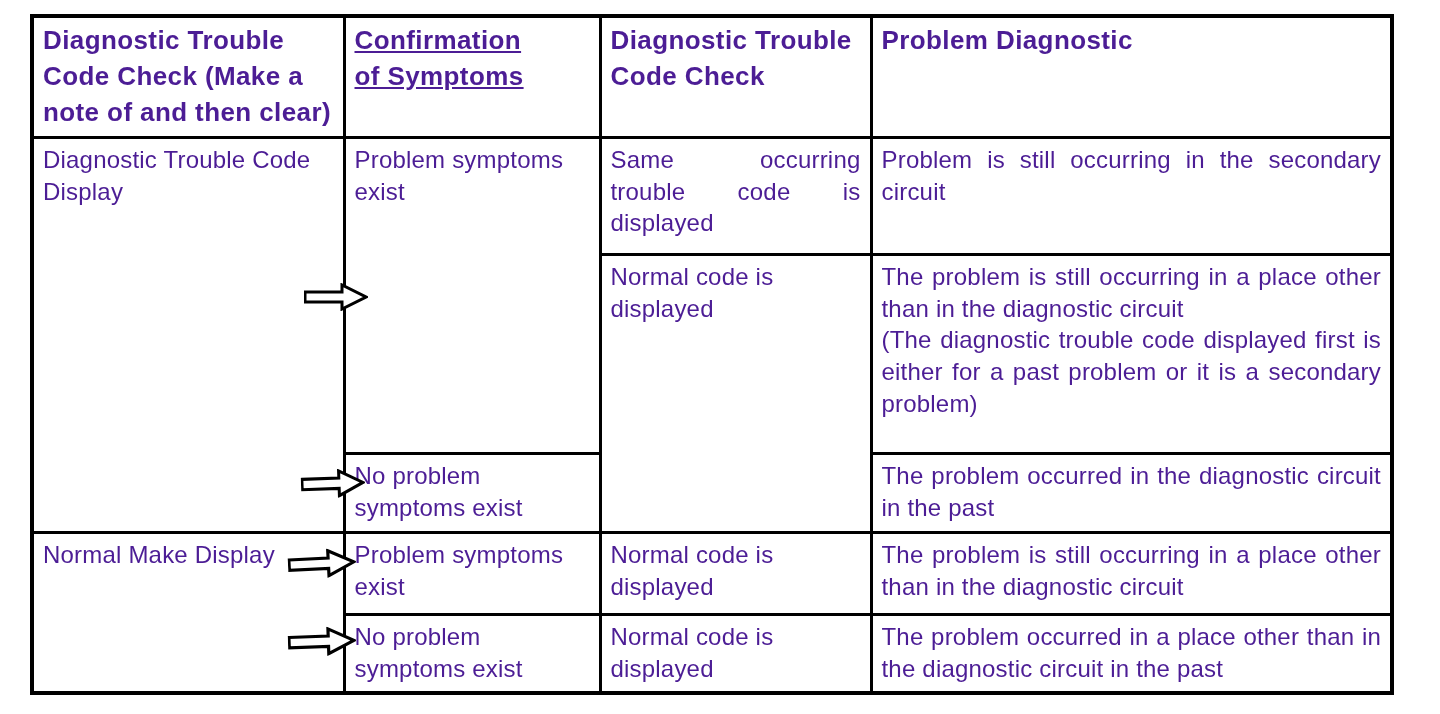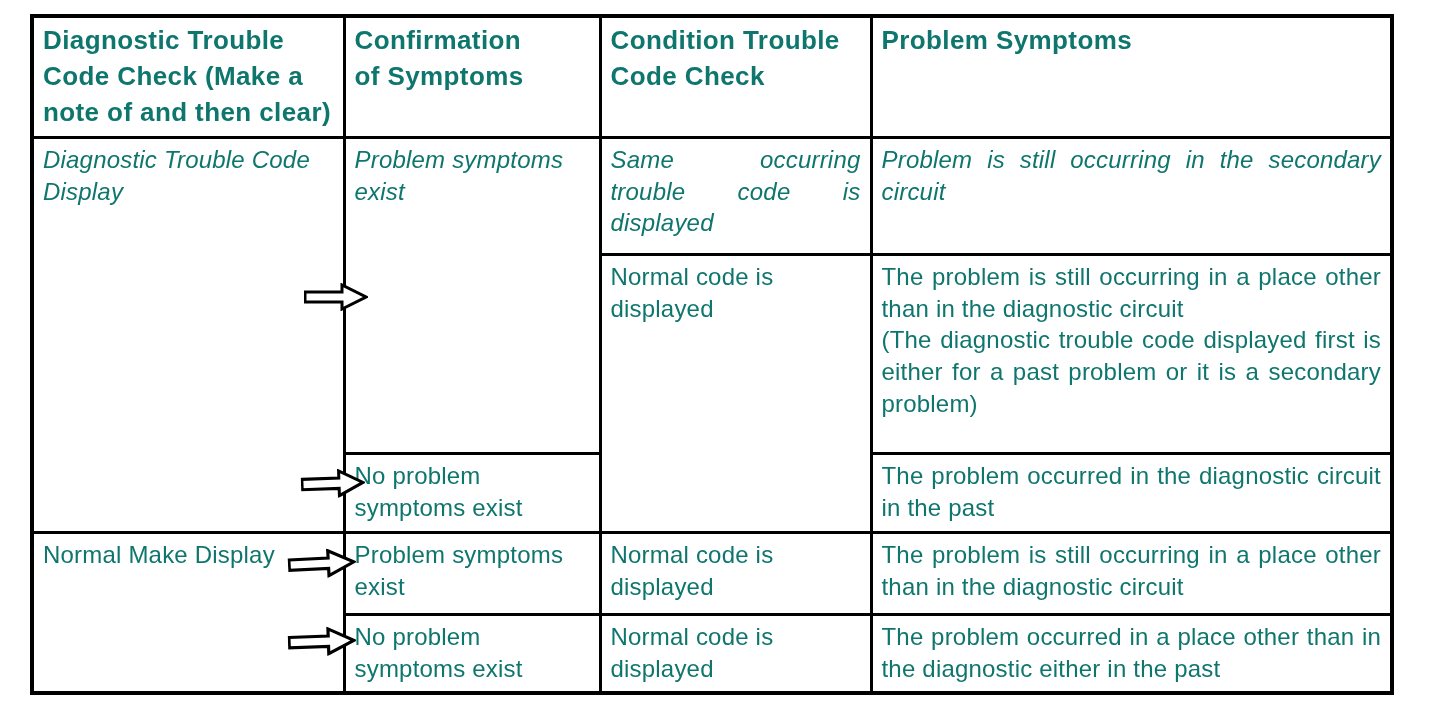--- a/index.html
+++ b/index.html
@@ -2,21 +2,21 @@
 <html><head>
 <meta charset="utf-8">
 <style>
   html, body { margin: 0; padding: 0; background: #ffffff; }
   .page {
     position: relative;
     width: 1440px;
     height: 714px;
     background: #ffffff;
     font-family: "Liberation Sans", sans-serif;
-    color: #0f766e;
+    color: #4c1d95;
     overflow: hidden;
   }
   table.diag {
     position: absolute;
     left: 30px;
     top: 14px;
     width: 1360px;
     border-collapse: collapse;
     table-layout: fixed;
     border: 4px solid #000;
@@ -33,21 +33,21 @@
   }
   table.diag th {
     font-size: 26px;
     font-weight: bold;
     line-height: 1.38;
     text-align: left;
     letter-spacing: 0.4px;
   }
   th.v-mid, td.v-mid { vertical-align: middle; }
   th.h-center, td.h-center { text-align: center; }
-  th.spaced { letter-spacing: 2px; padding-left: 22px; }
+  th.spaced { letter-spacing: 2px; padding-left: 22px; text-decoration: underline; }
   .justify { text-align: justify; }
   .arrow {
     position: absolute;
     display: block;
   }
   .arrow svg { display: block; width: 100%; height: 100%; }
   
   .arrow.a1 { left: 304px; top: 283px; width: 64px; height: 28px; }
   .arrow.a2 { left: 301px; top: 469px; width: 64px; height: 29px; transform: rotate(-2deg); }
   .arrow.a3 { left: 288px; top: 549px; width: 68px; height: 29px; transform: rotate(-3deg); }
@@ -63,24 +63,24 @@
       <col style="width:312px">
       <col style="width:256px">
       <col style="width:271px">
       <col style="width:521px">
     </colgroup>
     <tbody>
         <tr style="height:120px;">
       <th class="justify">Diagnostic Trouble Code Check (Make a note of and then clear)</th>
       <th class="v-mid spaced">Confirmation
 of Symptoms</th>
-      <th class="v-mid">Condition Trouble Code Check</th>
-      <th class="v-mid h-center">Problem Symptoms</th>
+      <th class="v-mid">Diagnostic Trouble Code Check</th>
+      <th class="v-mid h-center">Problem Diagnostic</th>
     </tr>
-    <tr style="height:117px;font-style:italic;">
+    <tr style="height:117px;">
       <td rowspan="3">Diagnostic Trouble Code Display</td>
       <td rowspan="2">Problem symptoms exist</td>
       <td class="justify">Same occurring trouble code is displayed</td>
       <td class="justify">Problem is still occurring in the secondary circuit</td>
     </tr>
     <tr style="height:199px;">
       <td rowspan="2">Normal code is displayed</td>
       <td class="justify">The problem is still occurring in a place other than in the diagnostic circuit
 (The diagnostic trouble code displayed first is either for a past problem or it is a secondary problem)</td>
     </tr>
@@ -90,21 +90,21 @@
     </tr>
     <tr style="height:82px;">
       <td rowspan="2">Normal Make Display</td>
       <td>Problem symptoms exist</td>
       <td>Normal code is displayed</td>
       <td class="justify">The problem is still occurring in a place other than in the diagnostic circuit</td>
     </tr>
     <tr style="height:79px;">
       <td>No problem symptoms exist</td>
       <td>Normal code is displayed</td>
-      <td class="justify">The problem occurred in a place other than in the diagnostic either in the past</td>
+      <td class="justify">The problem occurred in a place other than in the diagnostic circuit in the past</td>
     </tr>
   </tbody>
     </table>
 
   <span class="arrow a1">
     <svg viewBox="0 0 64 28" preserveAspectRatio="none">
       <polygon points="1,9 38,9 38,2 62,14 38,26 38,19 1,19" fill="#ffffff" stroke="#000000" stroke-width="3" stroke-linejoin="miter"></polygon>
     </svg>
   </span>
   <span class="arrow a2">

